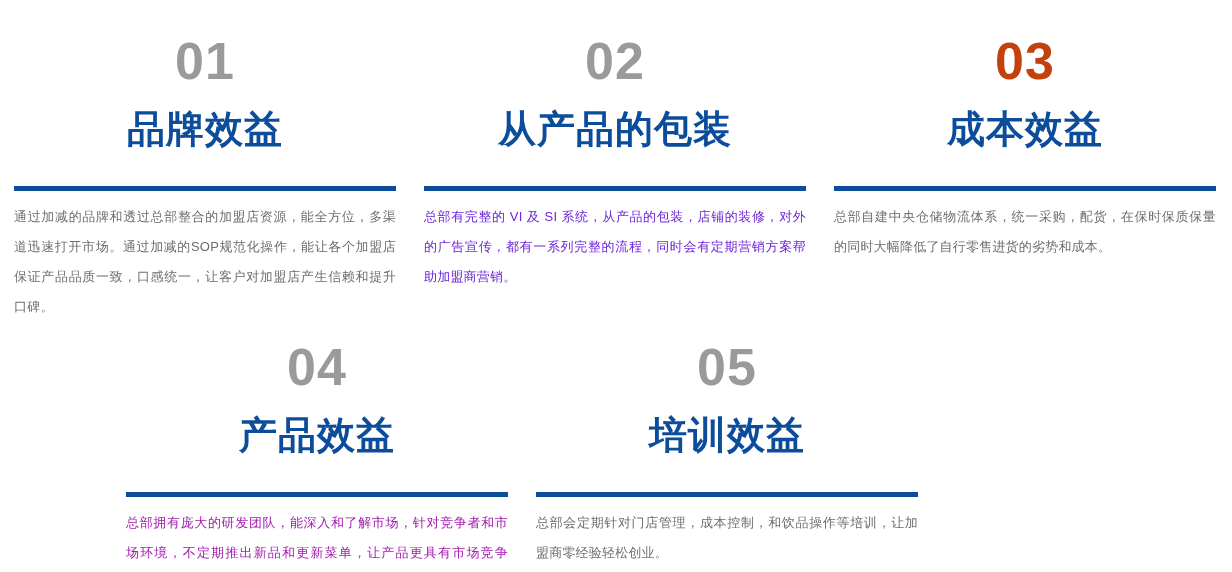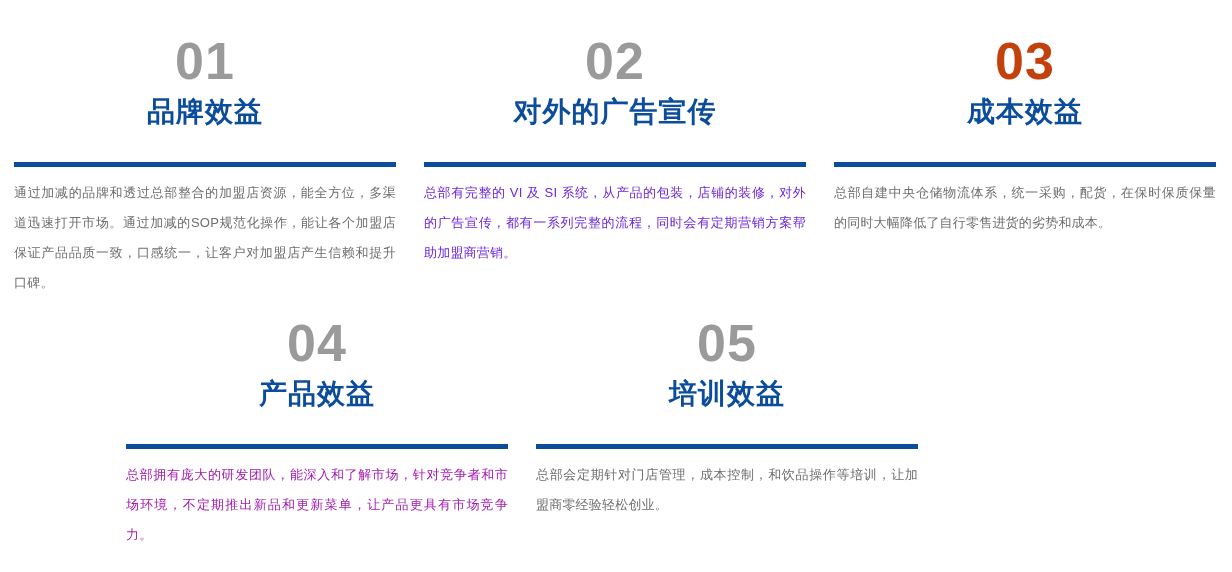--- a/index.html
+++ b/index.html
@@ -52,27 +52,27 @@
     color: #9a9a9a;
     text-align: center;
     line-height: 1.05;
     letter-spacing: 1px;
     font-family: "Liberation Sans", "DejaVu Sans", sans-serif;
     margin: 0;
     height: 58px;
   }
 
   .cell-title {
-    font-size: 28px;
+    font-size: 38px;
     font-weight: bold;
     color: #0b4c9b;
     text-align: center;
     line-height: 1.12;
     letter-spacing: 1px;
-    margin: 4px;
+    margin: 16px;
     height: 52px;
     white-space: nowrap;
     font-family: "Liberation Sans", "DejaVu Sans", sans-serif;
   }
 
   .cell-rule {
     height: 5px;
     background: #0b4c9b;
     margin-top: 10px;
     margin-bottom: 11px;
@@ -99,21 +99,21 @@
 
     <div class="cell">
       <div class="cell-number" style="color: rgb(154, 154, 154);">01</div>
       <div class="cell-title" style="color: rgb(11, 76, 155);">品牌效益</div>
       <div class="cell-rule" style="background: rgb(11, 76, 155);"></div>
       <div class="cell-body" style="color: rgb(110, 110, 110);">通过加减的品牌和透过总部整合的加盟店资源，能全方位，多渠道迅速打开市场。通过加减的SOP规范化操作，能让各个加盟店保证产品品质一致，口感统一，让客户对加盟店产生信赖和提升口碑。</div>
     </div>
 
     <div class="cell">
       <div class="cell-number" style="color: rgb(154, 154, 154);">02</div>
-      <div class="cell-title" style="color: rgb(11, 76, 155);">对外的广告宣传</div>
+      <div class="cell-title" style="color: rgb(11, 76, 155);">从产品的包装</div>
       <div class="cell-rule" style="background: rgb(11, 76, 155);"></div>
       <div class="cell-body" style="color: #6d28d9;">总部有完整的 VI 及 SI 系统，从产品的包装，店铺的装修，对外的广告宣传，都有一系列完整的流程，同时会有定期营销方案帮助加盟商营销。</div>
     </div>
 
     <div class="cell">
       <div class="cell-number" style="color: #c2410c;">03</div>
       <div class="cell-title" style="color: rgb(11, 76, 155);">成本效益</div>
       <div class="cell-rule" style="background: rgb(11, 76, 155);"></div>
       <div class="cell-body" style="color: rgb(110, 110, 110);">总部自建中央仓储物流体系，统一采购，配货，在保时保质保量的同时大幅降低了自行零售进货的劣势和成本。</div>
     </div>

